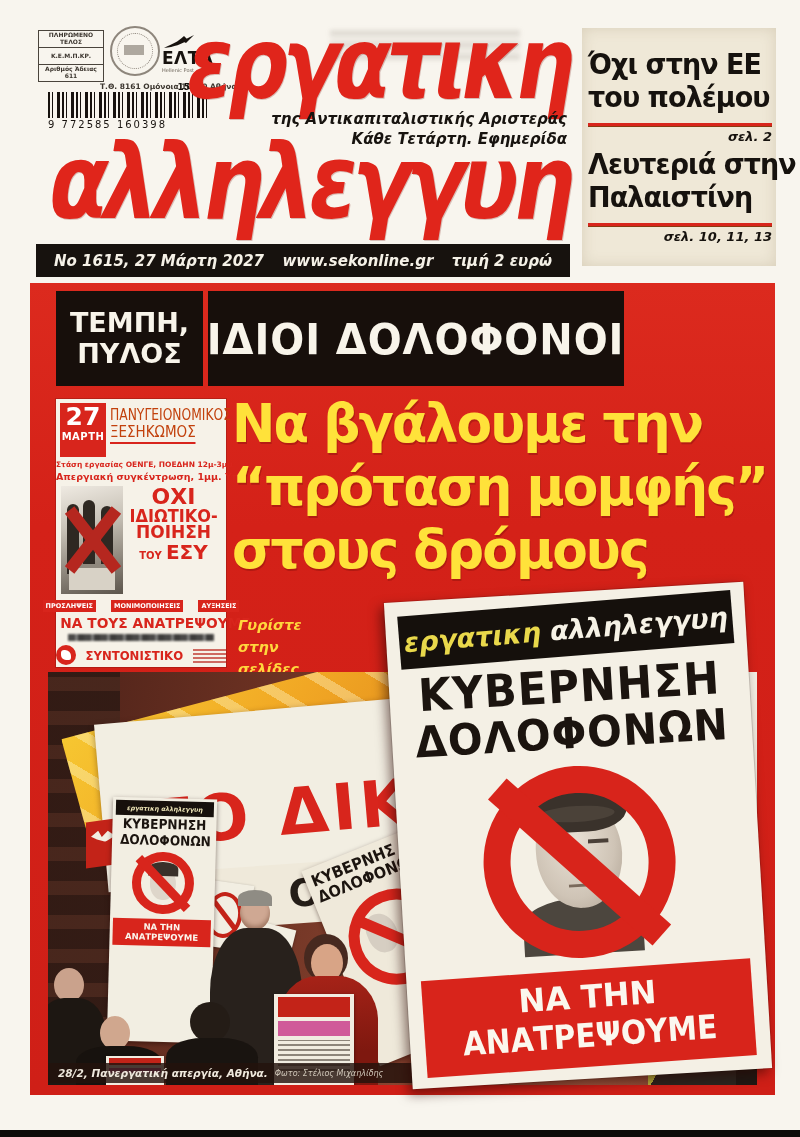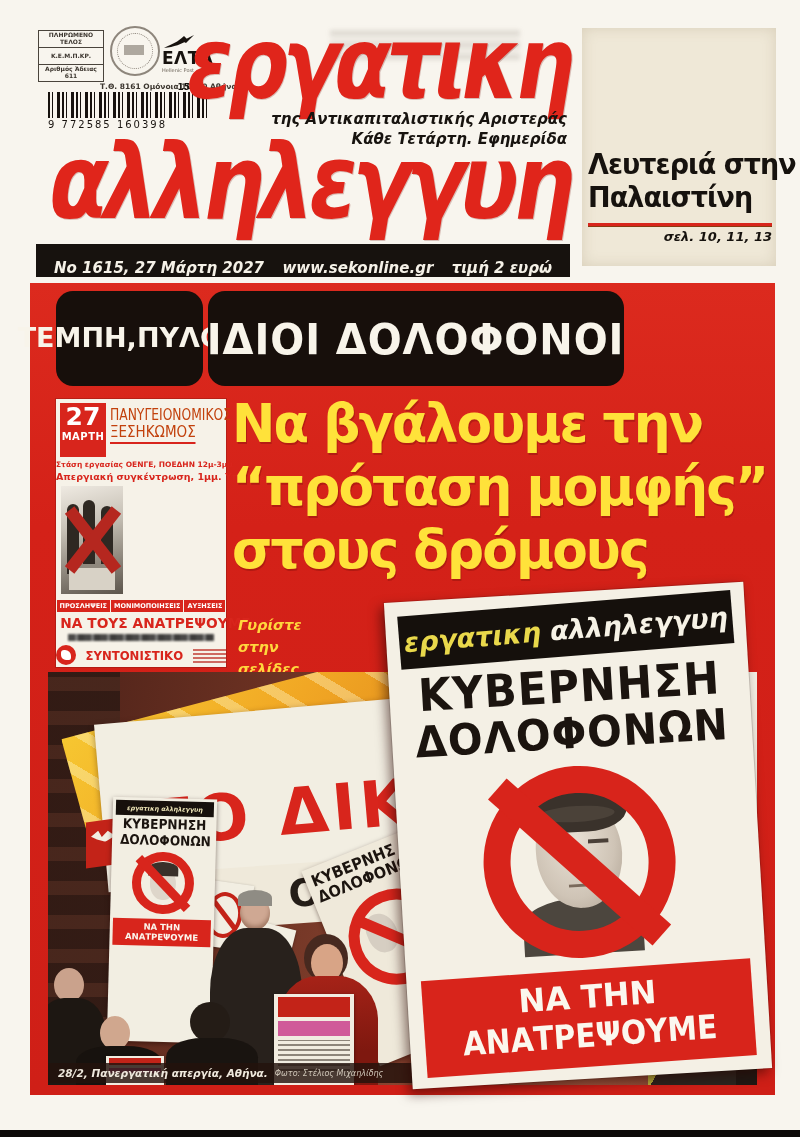--- a/index.html
+++ b/index.html
@@ -24,38 +24,38 @@
   .barcode-sup{position:absolute;right:18px;top:-2px;font-size:9px;font-weight:bold;color:#17120e;}
   .barcode{margin-top:8px;height:26px;background:repeating-linear-gradient(90deg,#17120e 0 2px,transparent 2px 4px,#17120e 4px 5px,transparent 5px 9px,#17120e 9px 12px,transparent 12px 14px);}
   .barcode-digits{font-size:10px;color:#17120e;letter-spacing:2px;margin-top:1px;}
 
   
   .ghost{position:absolute;left:330px;top:30px;width:190px;height:30px;background:repeating-linear-gradient(0deg,rgba(120,110,100,.18) 0 6px,rgba(120,110,100,.05) 6px 12px);filter:blur(2px);z-index:1;}
   .mast1,.mast2{position:absolute;right:230px;color:#e0251b;font-weight:bold;font-style:italic;white-space:nowrap;transform-origin:right center;z-index:3;text-shadow:1px 1px 0 rgba(120,20,10,.25);}
   .mast1{top:6px;font-size:99px;letter-spacing:-6px;transform:scaleX(.84);}
   .mast2{top:122px;font-size:103px;letter-spacing:-6px;transform:scaleX(.84);}
   .tagline{position:absolute;right:233px;top:110px;text-align:right;font-size:15px;font-weight:bold;font-style:italic;color:#17130f;line-height:1.3;z-index:4;white-space:nowrap;}
-  .infobar{position:absolute;left:36px;top:244px;width:534px;height:33px;background:#17120e;display:flex;align-items:flex-end;justify-content:space-between;padding:0 18px;box-sizing:border-box;color:#f5f1e7;font-size:15px;font-weight:bold;font-style:italic;z-index:2;white-space:nowrap;}
+  .infobar{position:absolute;left:36px;top:244px;width:534px;height:33px;background:#17120e;display:flex;align-items:center;justify-content:space-between;padding:0 18px;box-sizing:border-box;color:#f5f1e7;font-size:15px;font-weight:bold;font-style:italic;z-index:2;white-space:nowrap;}
 
   
   .teaser-panel{position:absolute;left:582px;top:28px;width:194px;height:238px;background:#efe8d7;box-shadow:inset 0 0 14px rgba(150,130,100,.25);z-index:2;}
   .teaser{position:absolute;left:588px;width:184px;z-index:3;}
   .teaser .t-line{font-size:29px;font-weight:bold;color:#16120e;line-height:1.14;letter-spacing:-1px;transform:scaleX(.93);transform-origin:left;white-space:nowrap;}
   .teaser .rule{height:3px;background:#d8251c;border-bottom:1px solid #8a3a10;margin-top:9px;}
   .teaser .pref{text-align:right;font-size:13px;font-weight:bold;font-style:italic;color:#16120e;margin-top:2px;}
   .teaser1{top:48px;}
   .teaser2{top:148px;}
 
   
   .redzone{position:absolute;left:30px;top:283px;width:745px;height:812px;background:linear-gradient(180deg,#dc2a1e,#d42118 30%,#cf1f17);z-index:1;}
   .watermark{position:absolute;left:250px;top:880px;width:240px;height:170px;background:
     linear-gradient(0deg,rgba(90,20,10,.35),rgba(90,20,10,0) 70%),
     repeating-linear-gradient(90deg,rgba(120,30,15,.35) 0 14px,rgba(160,40,20,.12) 14px 30px);z-index:1;filter:blur(1px);}
 
-  .bb{position:absolute;background:#170f0b;color:#f8f4ea;display:flex;flex-direction:row;align-items:center;justify-content:center;text-align:center;font-weight:bold;z-index:2;border-radius:17px;}
+  .bb{position:absolute;background:#170f0b;color:#f8f4ea;display:flex;flex-direction:column;align-items:center;justify-content:center;text-align:center;font-weight:bold;z-index:2;}
   .bb1{left:56px;top:291px;width:147px;height:95px;font-size:27px;line-height:1.12;}
   .bb2{left:208px;top:291px;width:416px;height:95px;}
   .bb2 span{font-size:43px;letter-spacing:1px;transform:scaleX(.93);white-space:nowrap;display:inline-block;}
   .bb3{left:621px;top:291px;width:125px;height:95px;font-size:23px;line-height:1.22;}
 
   
   .sposter{position:absolute;left:56px;top:399px;width:170px;height:268px;background:#f6f2e8;z-index:2;box-shadow:0 0 0 1px rgba(0,0,0,.15);}
   .sp-head{display:flex;padding:4px 4px 0 4px;gap:4px;}
   .sp-date{width:46px;height:54px;background:#d8251c;color:#fff;text-align:center;flex:none;}
   .sp-date .d1{font-size:25px;font-weight:bold;line-height:1.1;}
@@ -72,21 +72,21 @@
   .sp-x1,.sp-x2{position:absolute;left:-6px;top:48px;width:76px;height:12px;background:#b5271f;}
   .sp-x1{transform:rotate(52deg);}
   .sp-x2{transform:rotate(-52deg);}
   .sp-no{flex:1;text-align:center;color:#d8251c;font-weight:bold;line-height:.98;}
   .sp-no .n1{font-size:22px;}
   .sp-no .n2{font-size:17px;transform:scaleX(.95);}
   .sp-no .n3{font-size:17px;}
   .sp-no .n45{display:flex;align-items:baseline;justify-content:center;gap:4px;margin-top:2px;}
   .sp-no .n4{font-size:10px;}
   .sp-no .n5{font-size:20px;}
-  .sp-chips{display:flex;justify-content:center;gap:1px;margin-top:4px;padding:0 4px;}
+  .sp-chips{display:flex;justify-content:center;gap:15px;margin-top:4px;padding:0 4px;}
   .sp-chip{background:#d8251c;color:#fff;font-size:6.5px;font-weight:bold;padding:2px 3px;white-space:nowrap;}
   .sp-over{color:#d8251c;font-weight:bold;font-size:14.5px;text-align:center;margin-top:3px;transform:scaleX(.95);white-space:nowrap;}
   .sp-smudge{height:7px;margin:3px 12px 0 12px;background:repeating-linear-gradient(90deg,#2b2b2b 0 7px,#6a6a6a 7px 10px,#1d1d1d 10px 16px);filter:blur(1px);opacity:.85;}
   .sp-org{display:flex;align-items:center;justify-content:center;gap:4px;margin-top:4px;}
   .sp-logo{width:20px;height:20px;border-radius:50%;background:#d8251c;position:relative;flex:none;}
   .sp-logo::before{content:"";position:absolute;left:5px;top:5px;width:10px;height:10px;background:#fff;border-radius:3px 6px 2px 5px;}
   .sp-orgname{color:#d8251c;font-weight:bold;font-size:13px;transform:scaleX(.9);white-space:nowrap;}
   .sp-fine{width:36px;height:16px;background:repeating-linear-gradient(0deg,#c4483f 0 2px,transparent 2px 4px);opacity:.8;}
 
   
@@ -198,20 +198,26 @@
     <div>της Αντικαπιταλιστικής Αριστεράς</div>
     <div>Κάθε Τετάρτη. Εφημερίδα</div>
   </div>
   <div class="infobar">
     <span>Νο 1615, 27 Μάρτη 2027</span>
     <span>www.sekonline.gr</span>
     <span>τιμή 2 ευρώ</span>
   </div>
 
   <div class="teaser-panel"></div>
+  <div class="teaser teaser1">
+    <div class="t-line">Όχι στην ΕΕ</div>
+    <div class="t-line">του πολέμου</div>
+    <div class="rule"></div>
+    <div class="pref">σελ. 2</div>
+  </div>
   <div class="teaser teaser2">
     <div class="t-line">Λευτεριά στην</div>
     <div class="t-line">Παλαιστίνη</div>
     <div class="rule"></div>
     <div class="pref">σελ. 10, 11, 13</div>
   </div>
 
   <div class="redzone"></div>
   <div class="watermark"></div>
 
@@ -238,20 +244,29 @@
     <div class="sp-sub2">Απεργιακή συγκέντρωση, 1μμ. Υπ. Υγείας</div>
     <div class="sp-mid">
       <div class="sp-photo">
         <div class="fig" style="left:6px"></div>
         <div class="fig" style="left:22px;top:14px"></div>
         <div class="fig" style="left:40px;top:20px"></div>
         <div class="bed"></div>
         <div class="sp-x1"></div>
         <div class="sp-x2"></div>
       </div>
+      <div class="sp-no">
+        <div class="n1">ΟΧΙ</div>
+        <div class="n2">ΙΔΙΩΤΙΚΟ-</div>
+        <div class="n3">ΠΟΙΗΣΗ</div>
+        <div class="n45">
+          <span class="n4">ΤΟΥ</span>
+          <span class="n5">ΕΣΥ</span>
+        </div>
+      </div>
     </div>
     <div class="sp-chips">
       <span class="sp-chip">ΠΡΟΣΛΗΨΕΙΣ</span>
       <span class="sp-chip">ΜΟΝΙΜΟΠΟΙΗΣΕΙΣ</span>
       <span class="sp-chip">ΑΥΞΗΣΕΙΣ</span>
     </div>
     <div class="sp-over">ΝΑ ΤΟΥΣ ΑΝΑΤΡΕΨΟΥΜΕ</div>
     <div class="sp-smudge"></div>
     <div class="sp-org">
       <span class="sp-logo"></span>

